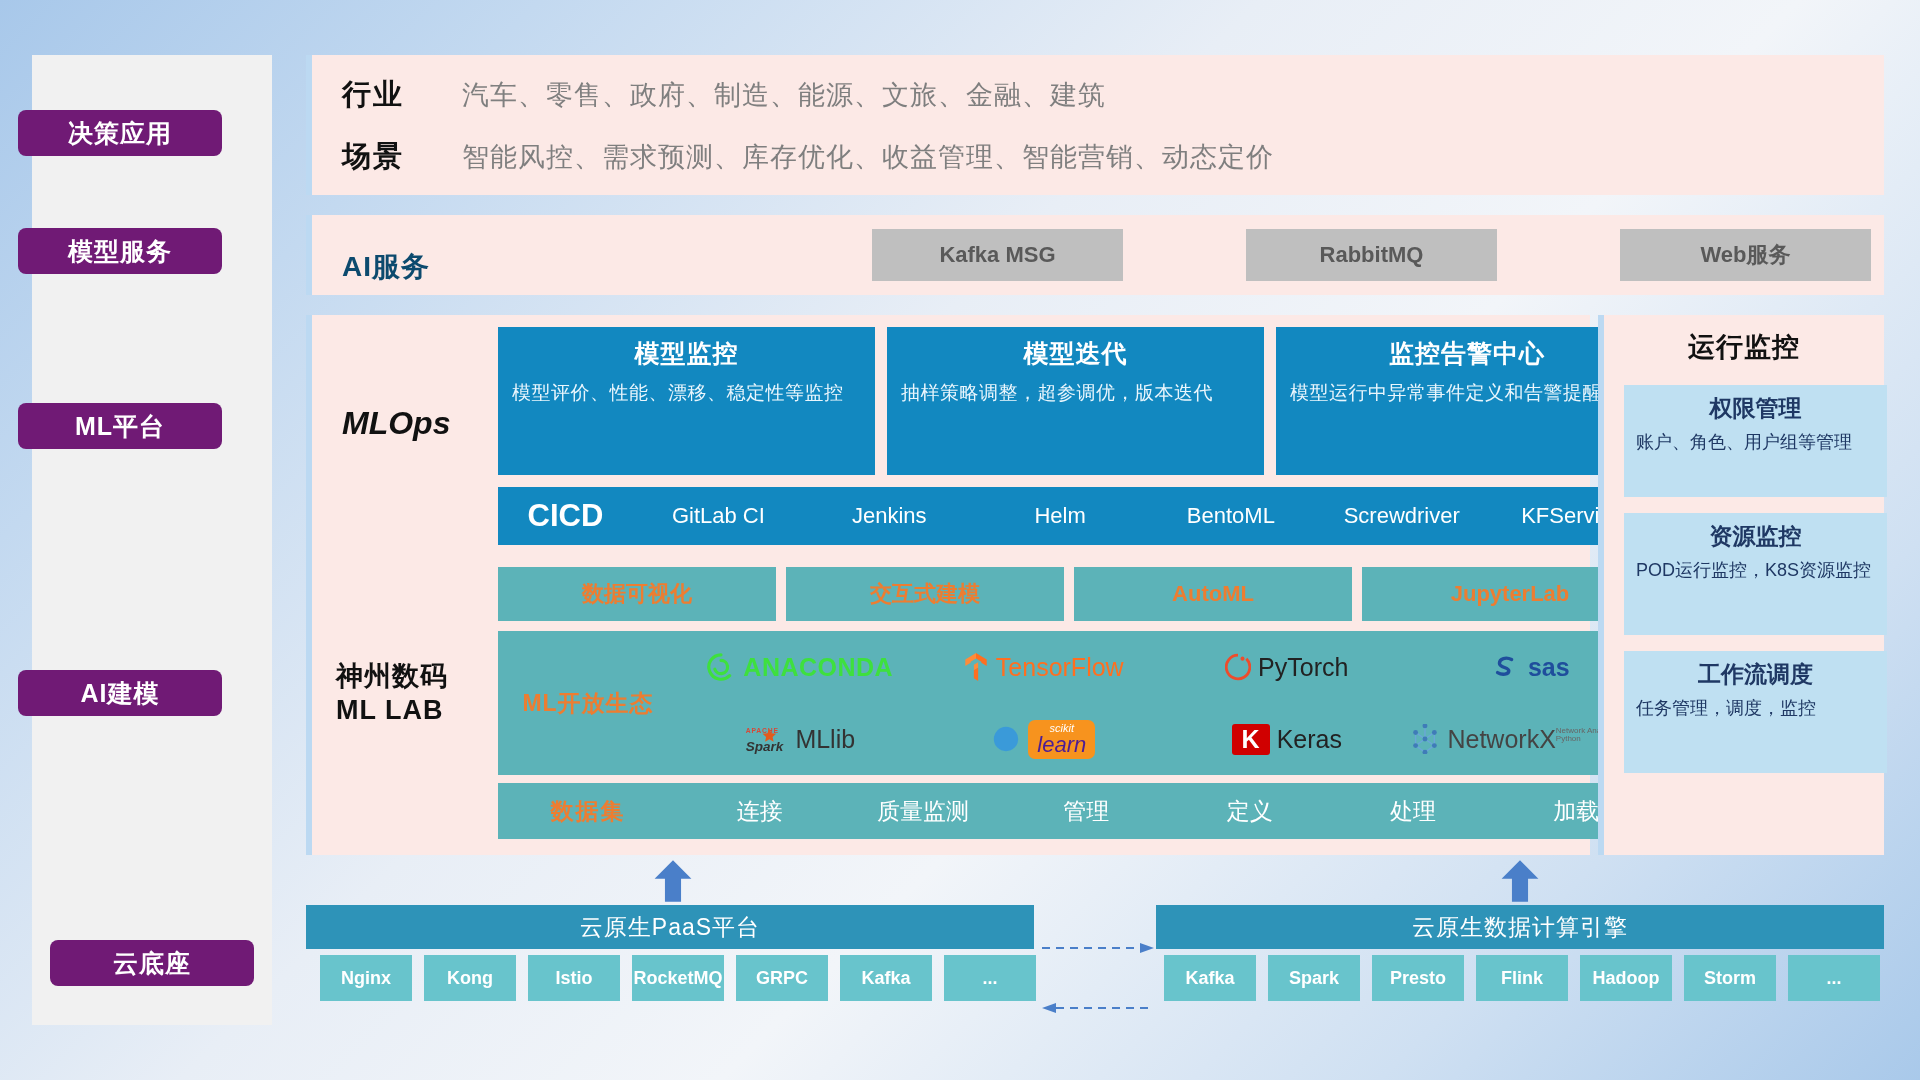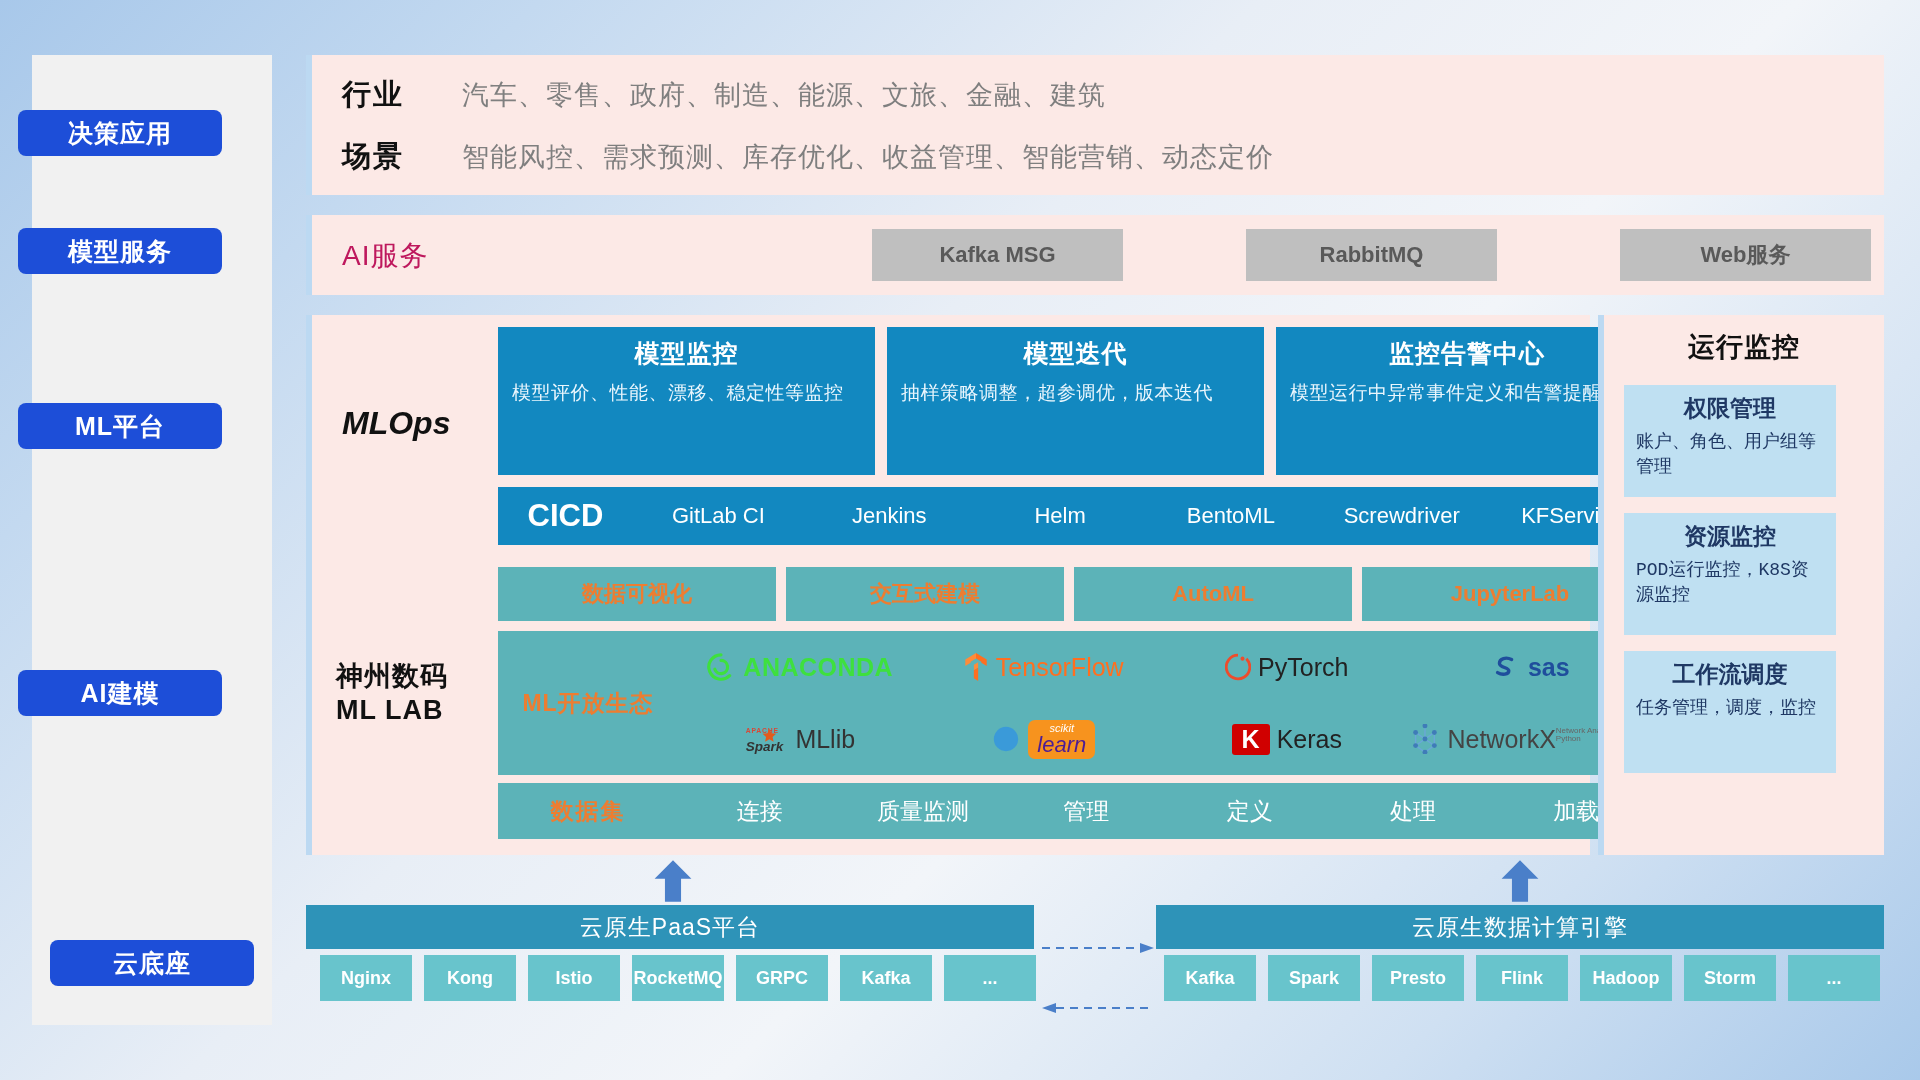--- a/index.html
+++ b/index.html
@@ -22,21 +22,21 @@
   #left-rail {
     position: absolute;
     left: 32px; top: 55px;
     width: 240px; height: 970px;
     background: #f1f1f1;
   }
   .rail-chip {
     position: absolute;
     left: 18px;
     width: 204px; height: 46px;
-    background: #1d4ed8;
+    background: #701a75;
     border-radius: 8px;
     color: #ffffff;
     font-size: 25px;
     font-weight: bold;
     display: flex; align-items: center; justify-content: center;
     letter-spacing: 1px;
   }
   #chip-0 { top: 110px; }
   #chip-1 { top: 228px; }
   #chip-2 { top: 403px; }
@@ -66,22 +66,22 @@
     font-size: 29px; font-weight: bold; color: #111;
     letter-spacing: 2px;
   }
   .app-values {
     font-size: 27px; color: #7f7f7f; letter-spacing: 1px;
     white-space: nowrap;
   }
 
   
   #svc-label {
-    position: absolute; left: 30px; top: 22px;
-    font-size: 28px; font-weight: normal; color: #be185d; letter-spacing: 1px;
+    position: absolute; left: 30px; top: 33px;
+    font-size: 28px; font-weight: bold; color: #0c4a6e; letter-spacing: 1px;
   }
   .svc-box {
     position: absolute; top: 14px;
     height: 52px; background: #bfbfbf;
     display: flex; align-items: center; justify-content: center;
     font-size: 22px; font-weight: bold; color: #595959;
   }
   #svc-0 { left: 186px;  width: 251px; }
   #svc-1 { left: 560px;  width: 251px; }
   #svc-2 { left: 934px;  width: 251px; }
@@ -195,25 +195,24 @@
   }
 
   
   #rmon-title {
     position: absolute; left: 0; top: 14px; width: 100%;
     text-align: center;
     font-size: 27px; font-weight: bold; color: #111; letter-spacing: 1px;
   }
   .rmon-card {
     position: absolute; left: 20px;
-    width: 212px;
+    width: 263px;
     background: #bfe0f2;
     padding: 8px 12px;
     overflow: hidden;
-    font-family: Liberation Mono, monospace;
   }
   #rmon-0 { top: 70px;  height: 112px; }
   #rmon-1 { top: 198px; height: 122px; }
   #rmon-2 { top: 336px; height: 122px; }
   .rmon-card-title {
     text-align: center;
     font-size: 23px; font-weight: bold; color: #1f3864;
     margin-bottom: 6px;
   }
   .rmon-card-desc {

